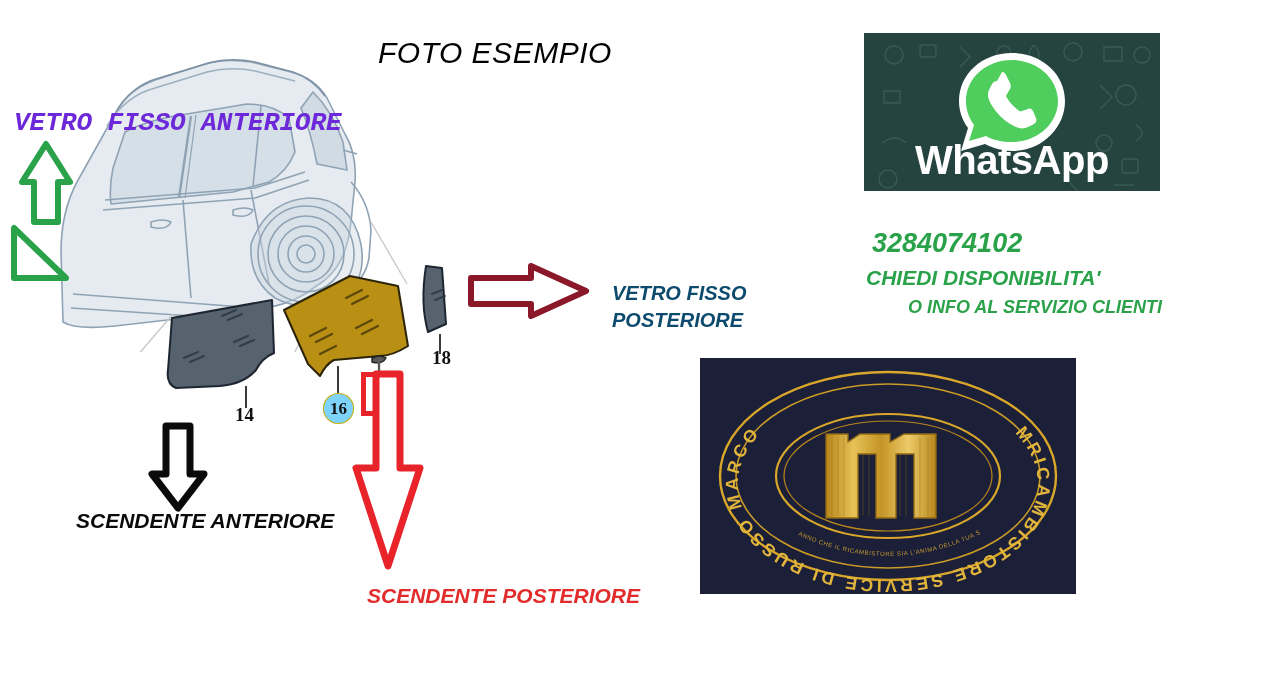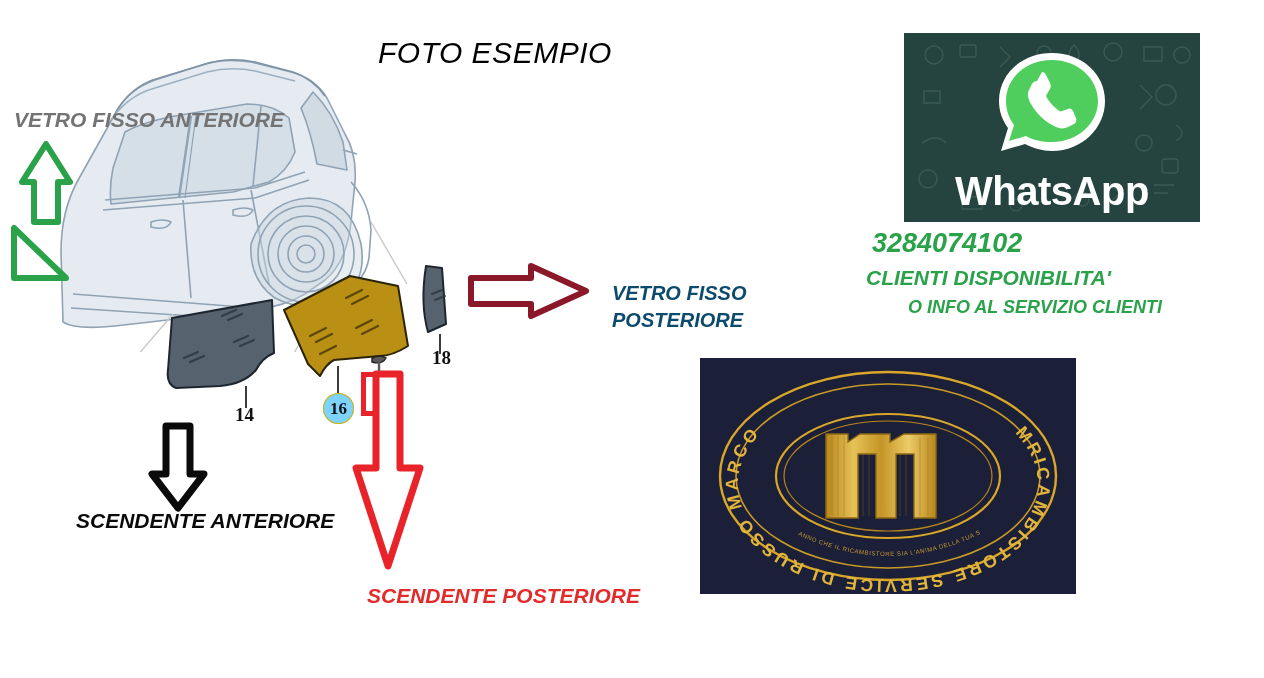--- a/index.html
+++ b/index.html
@@ -19,21 +19,21 @@
     left:378px; top:36px;
     font-size:30px; font-weight:normal; font-style:italic;
     color:#000000; letter-spacing:0.5px; white-space:nowrap;
   }
 
   
   .callout {
     font-weight:bold; font-style:italic; white-space:nowrap;
     line-height:1.18;
   }
-  #lbl-vetro-ant { left:14px; top:108px; font-size:21px; color:#737373; }
+  #lbl-vetro-ant { left:14px; top:108px; font-size:26px; color:#6d28d9;font-family:Liberation Mono, monospace; }
   #lbl-vetro-post { left:612px; top:280px; font-size:20px; color:#0c4a6e; line-height:1.35; }
   #lbl-scend-ant { left:76px; top:509px; font-size:21px; color:#0a0a0a; }
   #lbl-scend-post { left:347px; top:584px; font-size:21px; color:#e22b2b;margin-left:20px; }
 
   
   #car-art { left:55px; top:22px; width:380px; height:330px; }
 
   
   #glass-art { left:150px; top:258px; width:330px; height:170px; }
 
@@ -57,21 +57,21 @@
   #arrows { left:0; top:0; width:1264px; height:678px; pointer-events:none; }
 
   
   #redbox {
     left:361px; top:372px; width:37px; height:44px;
     border:5px solid #e8232a; box-sizing:border-box; background:transparent;
   }
 
   
   #wa-box {
-    left:904px; top:33px; width:296px; height:189px;
+    left:864px; top:33px; width:296px; height:158px;
     background:#25443f; overflow:hidden;
   }
   #wa-doodle { position:absolute; inset:0; opacity:.16; }
   #wa-logo { position:absolute; left:50%; top:14px; transform:translateX(-50%); }
   #wa-word {
     position:absolute; left:0; right:0; bottom:8px; text-align:center;
     color:#ffffff; font-size:40px; font-weight:bold; letter-spacing:-0.5px;
     font-family:"Liberation Sans", sans-serif;
   }
 
@@ -267,21 +267,21 @@
       <path d="M59 13 C33 13 13 31 13 54 c0 9 3 17 8 24 l-5 16 17 -5 c7 4 16 6 26 6 26 0 46 -19 46 -41 S85 13 59 13 Z" fill="#4fce5d"></path>
       <path d="M44 34 c-2 0 -4 1 -5 3 l-3 6 c-2 4 -1 9 2 14 5 9 13 17 23 22 5 3 10 3 14 1 l6 -3 c2 -1 3 -4 2 -6
                l-3 -7 c-1 -2 -3 -3 -5 -2 l-6 2 c-1 1 -3 0 -4 -1 -4 -3 -8 -7 -11 -12 c-1 -1 -1 -3 0 -4 l3 -5
                c1 -2 1 -4 0 -6 l-4 -8 c-1 -2 -2 -3 -4 -3 Z" fill="#ffffff"></path>
     </svg>
 
     <div id="wa-word">WhatsApp</div>
   </div>
 
   <div class="abs contact" id="wa-phone">3284074102</div>
-  <div class="abs contact" id="wa-line1">CLIENTI DISPONIBILITA'</div>
+  <div class="abs contact" id="wa-line1">CHIEDI DISPONIBILITA'</div>
   <div class="abs contact" id="wa-line2">O INFO AL SERVIZIO CLIENTI</div>
 
   <div class="abs" id="brand-box">
     <svg id="brand-svg" width="376" height="236" viewBox="0 0 376 236">
       <defs>
         <path id="ringpath" d="M 188 206 m 0 0 a 150 96 0 1 1 0.1 0" transform="rotate(180 188 118)"></path>
         <linearGradient id="goldgrad" x1="0" y1="0" x2="1" y2="0">
           <stop offset="0%" stop-color="#b8861c"></stop>
           <stop offset="25%" stop-color="#e6c257"></stop>
           <stop offset="50%" stop-color="#c49426"></stop>

